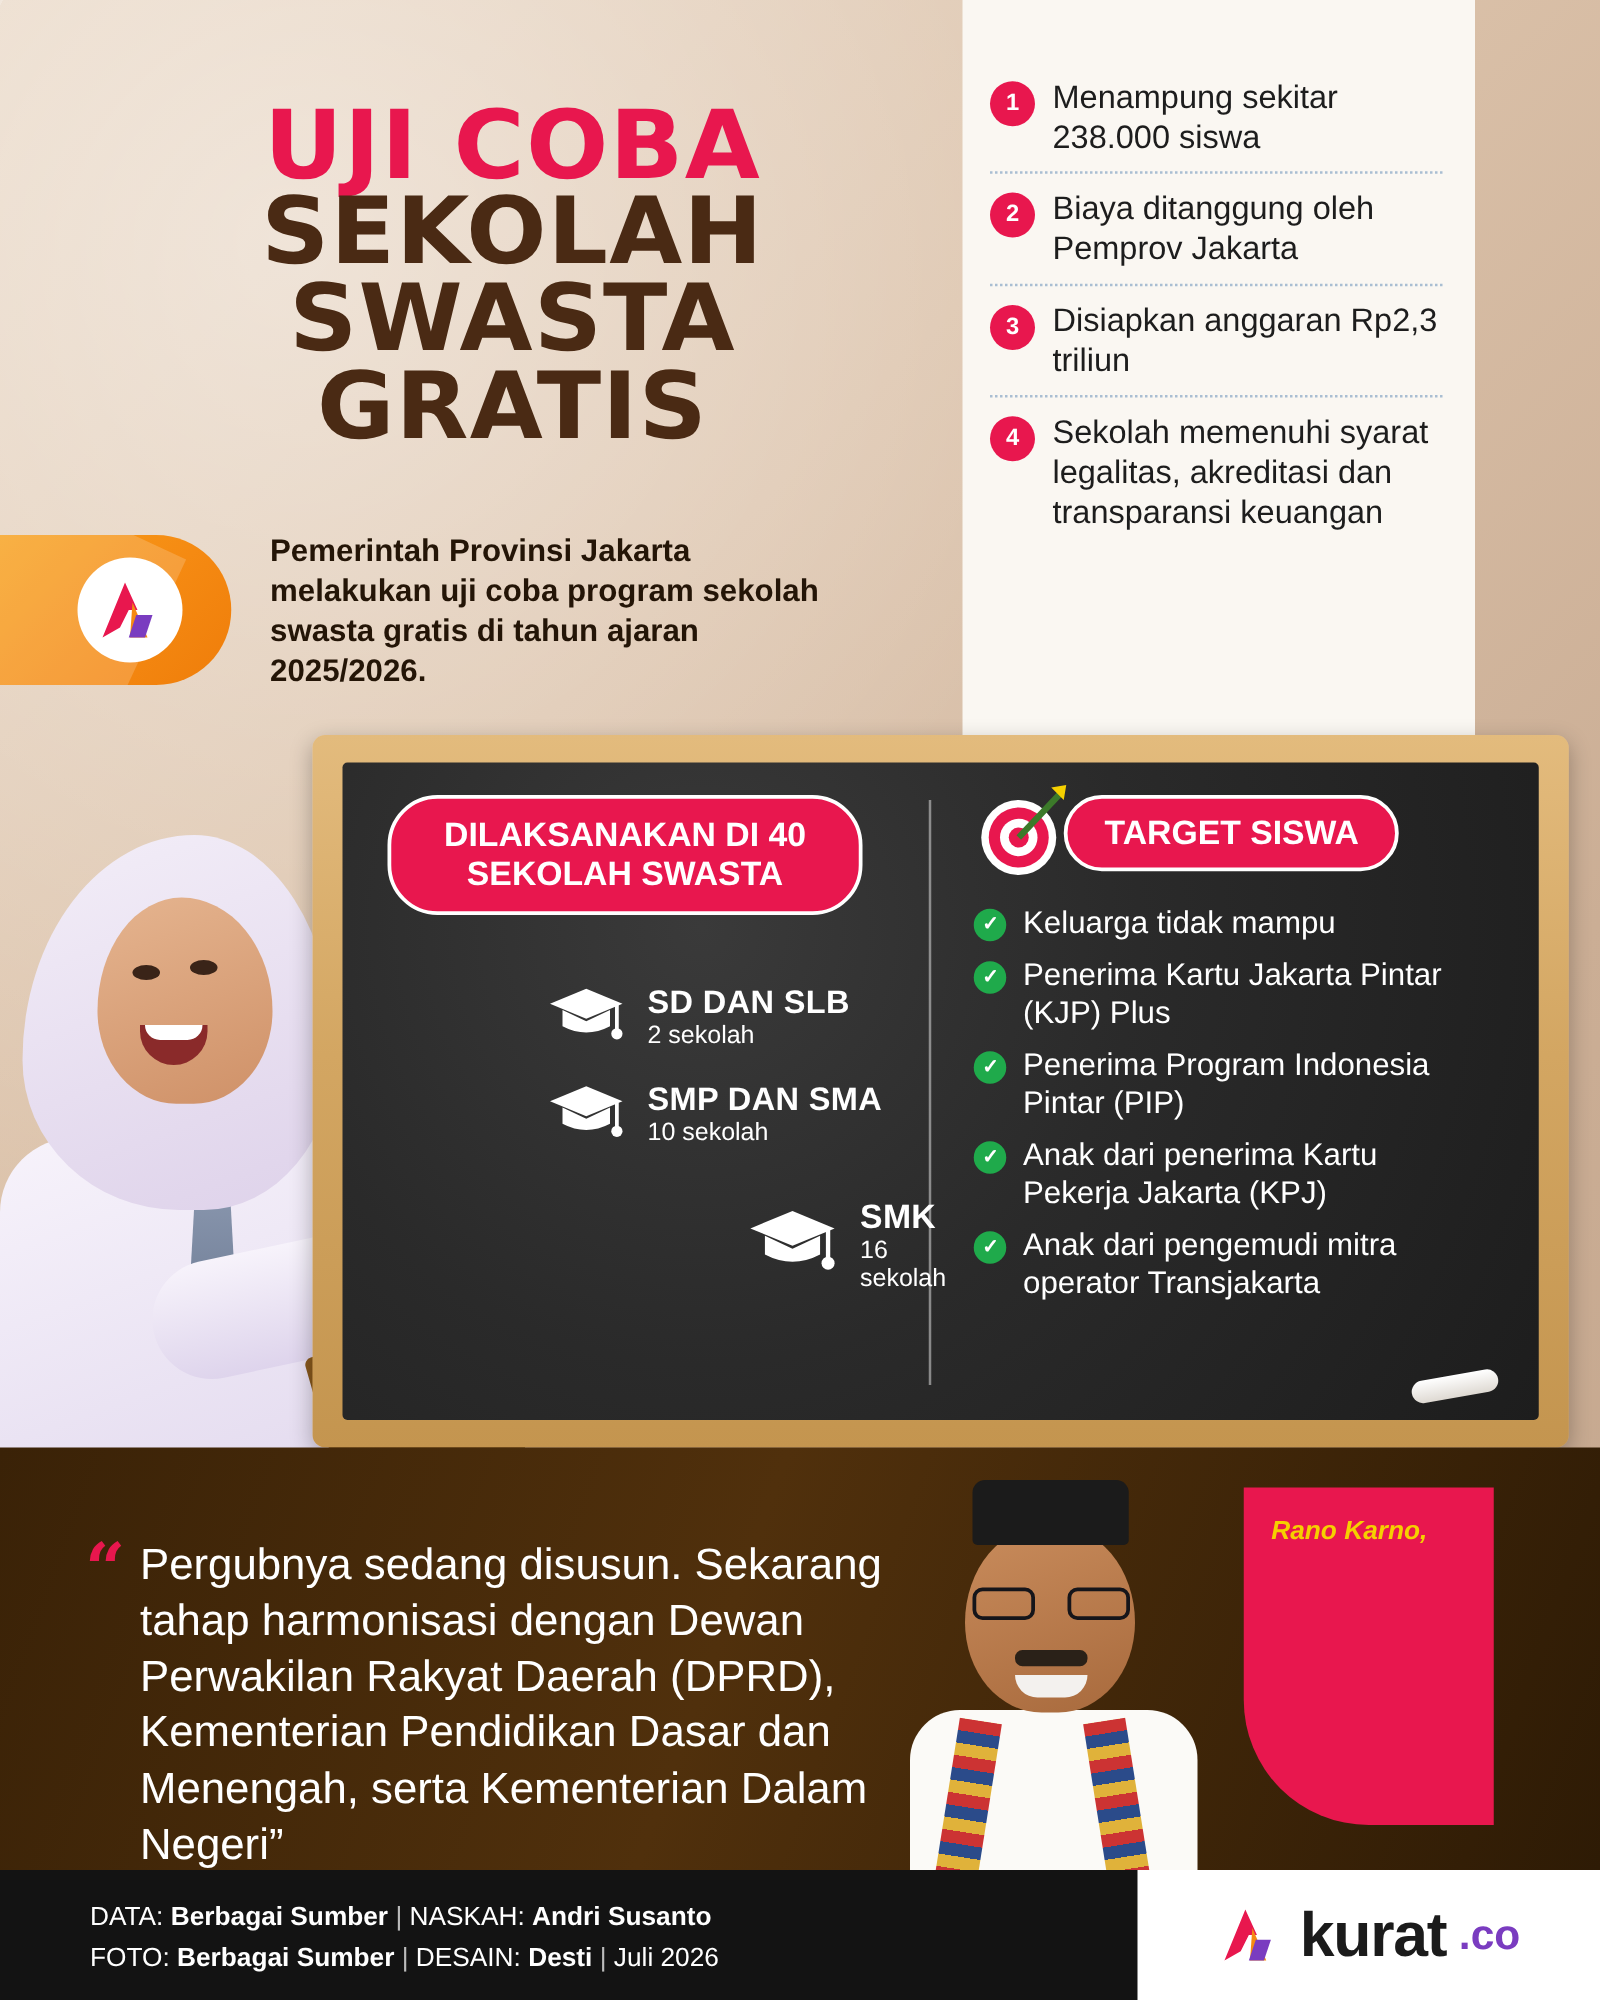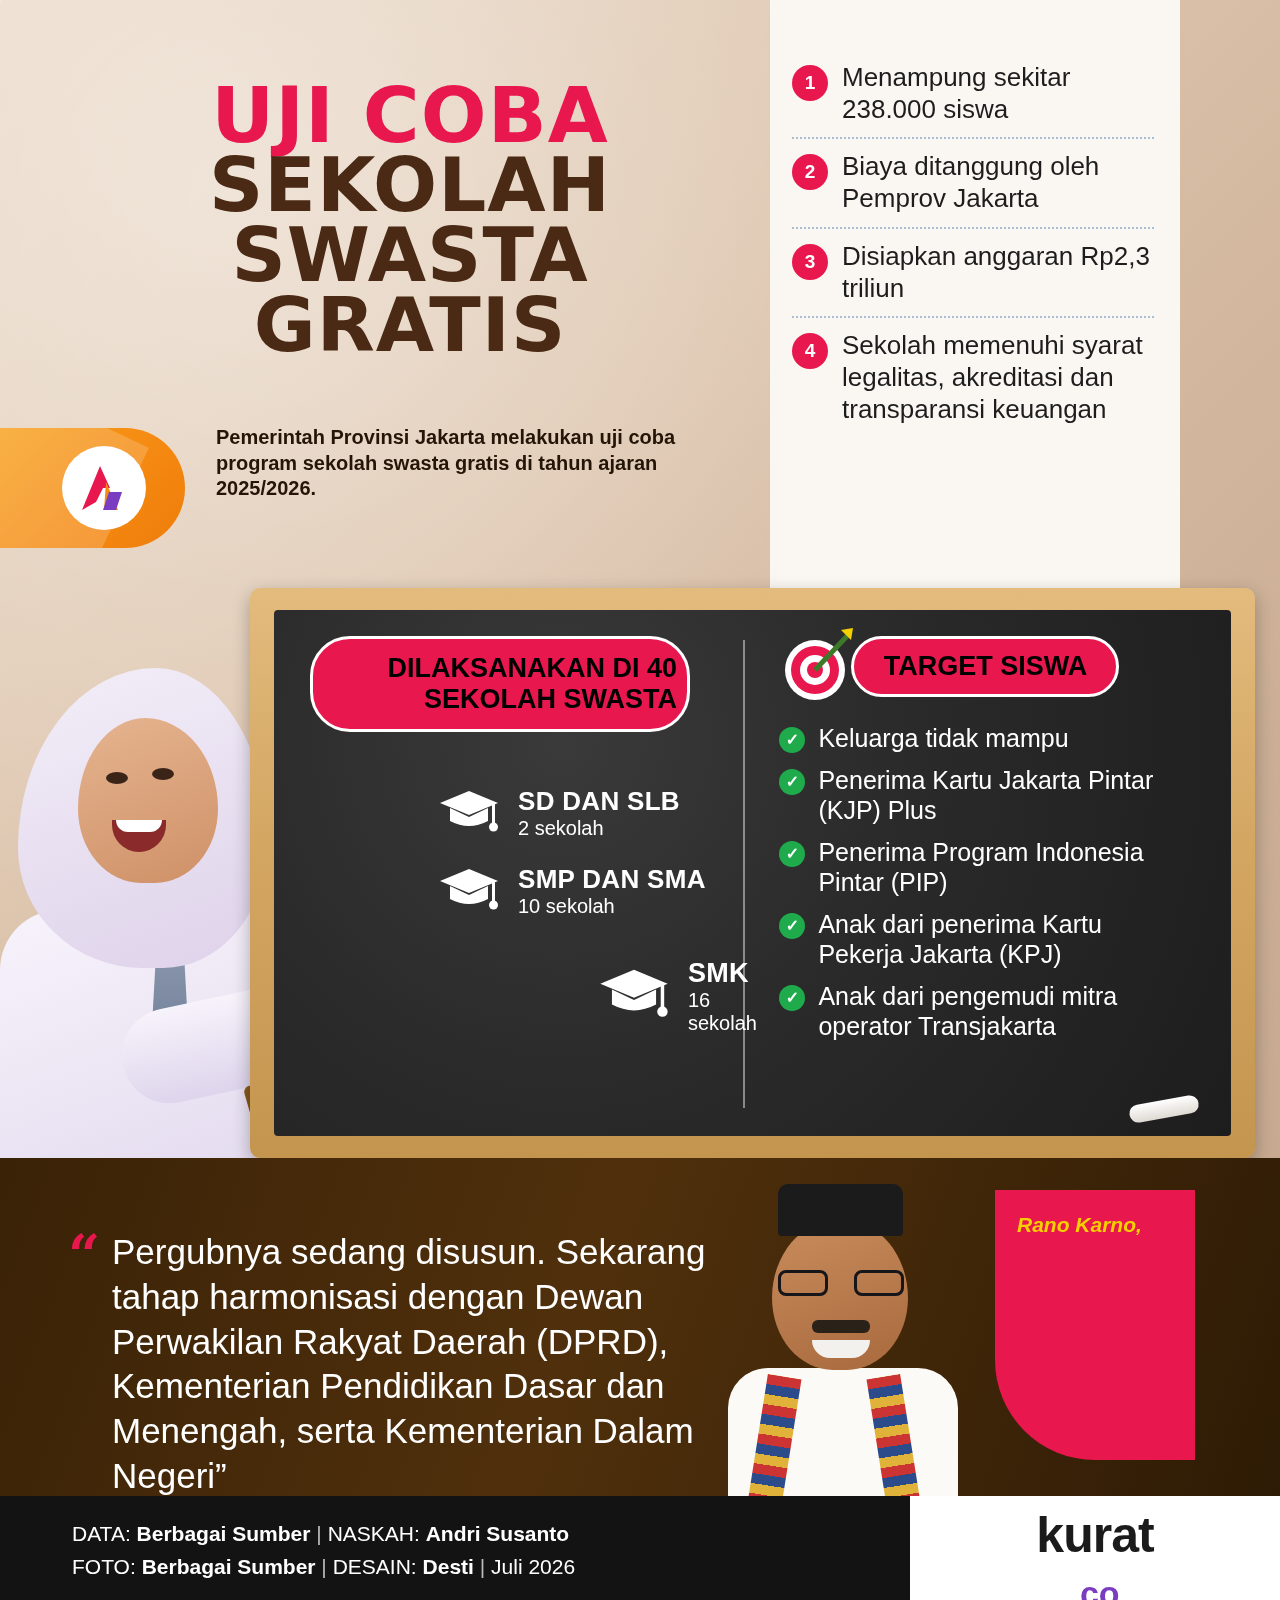--- a/index.html
+++ b/index.html
@@ -57,21 +57,21 @@
     letter-spacing:1px;
     line-height:0.94;
     transform:scaleX(1.02);
   }
   .t1{ font-size:76px; color:#e8174e; }
   .t2{ font-size:74px; color:#4a2a14; }
   .t3{ font-size:74px; color:#4a2a14; }
 
   .lede{
     position:absolute; left:216px; top:425px; width:470px;
-    font-size:20px; line-height:1.28; font-weight:bold; color:#241507;
+    font-size:25px; line-height:1.28; font-weight:bold; color:#241507;
   }
 
   
   .logo-badge{
     position:absolute; left:0; top:428px; width:185px; height:120px;
     border-radius:0 60px 60px 0;
     background:linear-gradient(135deg,#f7a01b,#f58a12 55%,#ef7d0a);
     overflow:hidden;
   }
   .logo-badge .shine{
@@ -107,23 +107,23 @@
     position:absolute; right:32px; bottom:18px; width:70px; height:18px;
     border-radius:9px; background:linear-gradient(180deg,#ffffff,#ded9d2);
     transform:rotate(-10deg);
   }
 
   .board-col{ width:49%; position:relative; }
   .board-col.right{ padding-left:36px; }
 
   .pill{
     display:inline-flex; align-items:center; justify-content:center;
-    background:#e8174e; color:#000000; font-weight:bold;
+    background:#e8174e; color:#ffffff; font-weight:bold;
     border:3px solid #fff; border-radius:40px;
-    text-align:right; line-height:1.15;
+    text-align:center; line-height:1.15;
   }
   .pill.left-pill{ width:380px; padding:14px 10px; font-size:27px; margin-left:12px;}
   .pill.right-pill{ width:268px; padding:12px 10px; font-size:27px; margin-left:72px;}
 
   .target-icon{
     position:absolute; left:-4px; top:-14px; width:84px;height:84px;
   }
 
   .level{
     display:flex; align-items:center; gap:18px; color:#fff;
@@ -255,21 +255,21 @@
     position:absolute; left:0; top:1496px; width:1084px; height:104px;
     background:#131313;
   }
   .credits{
     position:absolute; left:72px; top:22px; color:#fff; font-size:21px; line-height:1.55;
   }
   .credits b{ font-weight:bold; }
   .credits .sep{ color:#bbb; }
   .brand{
     position:absolute; left:910px; top:1496px; width:370px; height:104px;
-    background:#fff; display:flex; align-items:center; justify-content:flex-start; gap:10px;flex-direction:column;
+    background:#fff; display:flex; align-items:center; justify-content:center; gap:10px;
   }
   .brand-a{ width:52px;height:52px; margin-right:4px;}
   .brand-word{ font-size:50px; font-weight:bold; color:#1b1b1b; letter-spacing:-1px;}
   .brand-co{ font-size:34px; font-weight:bold; color:#7a3cc0; }
 </style>
 </head>
 <body>
 
 <div id="page">
 

